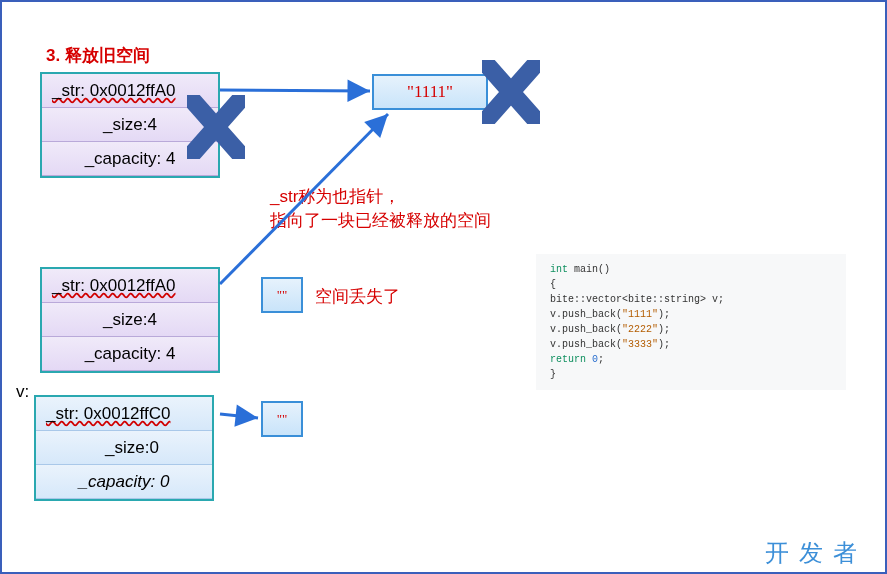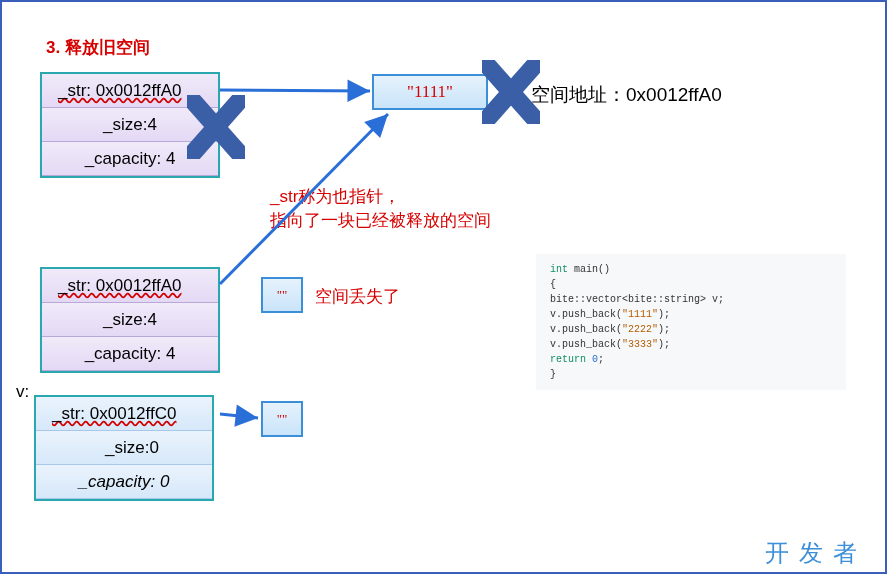--- a/index.html
+++ b/index.html
@@ -29,21 +29,21 @@
   }
   .struct.blue .row { 
     background: linear-gradient(#eaf3fc, #d6e8fa); 
     border-bottom: 1px solid #a9c8e9;
   }
   .row {
     height: 34px;
     line-height: 34px;
     font-size: 17px;
     color: #000;
-    padding-left: 16px;
+    padding-left: 10px;
     font-family: 'Comic Sans MS', 'Segoe UI', sans-serif;
   }
   .row:last-child { border-bottom: none; }
   .row .underline { text-decoration: underline; text-decoration-color: #d00000; text-decoration-style: wavy; }
   .membox {
     position: absolute;
     border: 2px solid #3a8fd8;
     background: linear-gradient(#e6f2fc, #c9e4fa);
     text-align: center;
     font-size: 17px;
@@ -106,21 +106,21 @@
     left: 0; top: 0;
     width: 887px; height: 574px;
     pointer-events: none;
   }
 </style>
 </head>
 <body>
 
 <div class="canvas">
 
-  <div class="title" style="left:44px; top:34px;">3. 释放旧空间</div>
+  <div class="title" style="left:44px; top:42px;">3. 释放旧空间</div>
 
   <div class="struct purple" style="left:38px; top:70px;">
     <div class="row"><span class="underline">_str: 0x0012ffA0</span></div>
     <div class="row" style="text-align:center;padding-left:0;">_size:4</div>
     <div class="row" style="text-align:center;padding-left:0;">_capacity: 4</div>
   </div>
 
   <div class="struct purple" style="left:38px; top:265px;">
     <div class="row"><span class="underline">_str: 0x0012ffA0</span></div>
     <div class="row" style="text-align:center;padding-left:0;">_size:4</div>
@@ -138,21 +138,20 @@
   <div class="membox" style="left:370px; top:72px; width:116px; height:36px;">
     <span class="q">"1111"</span>
   </div>
   <div class="membox" style="left:259px; top:275px; width:42px; height:36px;">
     <span class="q" style="font-size:13px;">""</span>
   </div>
   <div class="membox" style="left:259px; top:399px; width:42px; height:36px;">
     <span class="q" style="font-size:13px;">""</span>
   </div>
 
-  <div class="addr-label" style="left:529px; top:80px;">空间地址：0x0012ffA0</div>
 
   <div class="red-note" style="left:268px; top:183px; width:280px;">
     <span>_str称为也指针，</span><br>
     <span>指向了一块已经被释放的空间</span>
   </div>
   <div class="red-note" style="left:313px; top:283px;text-align:right;">空间丢失了</div>
 
   <div class="xmark" style="left:185px; top:93px;">
     <svg width="58" height="64">
         <path d="M6 6 L52 58 M52 6 L6 58" stroke="#3b5fa6" stroke-width="18" stroke-linecap="round" fill="none"></path>

